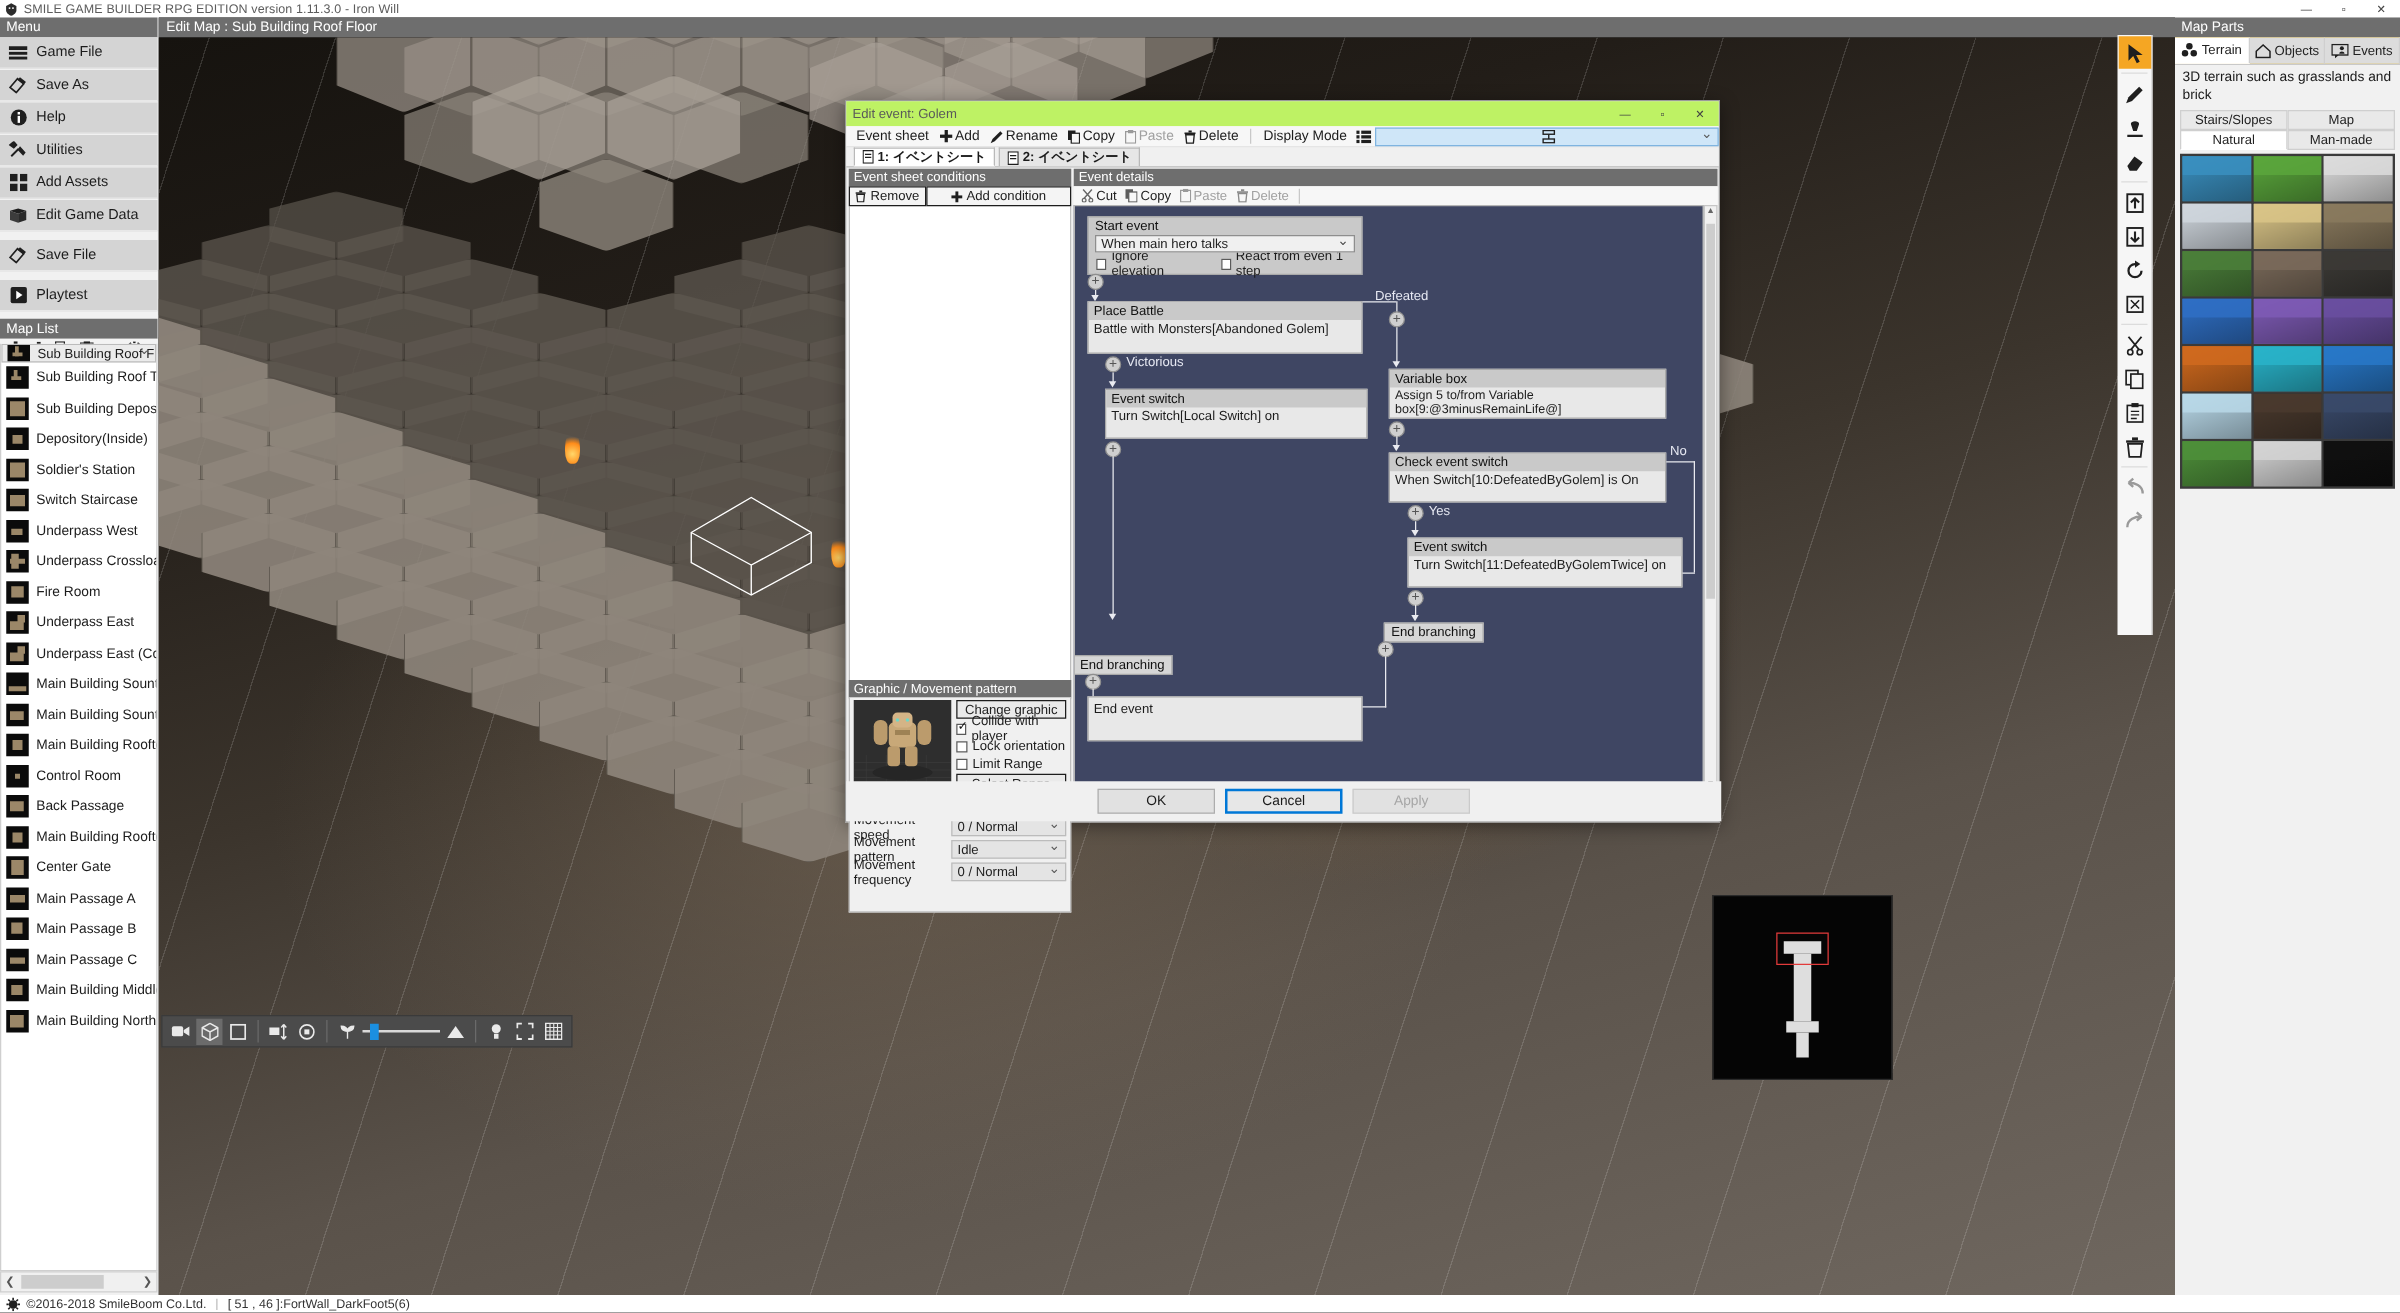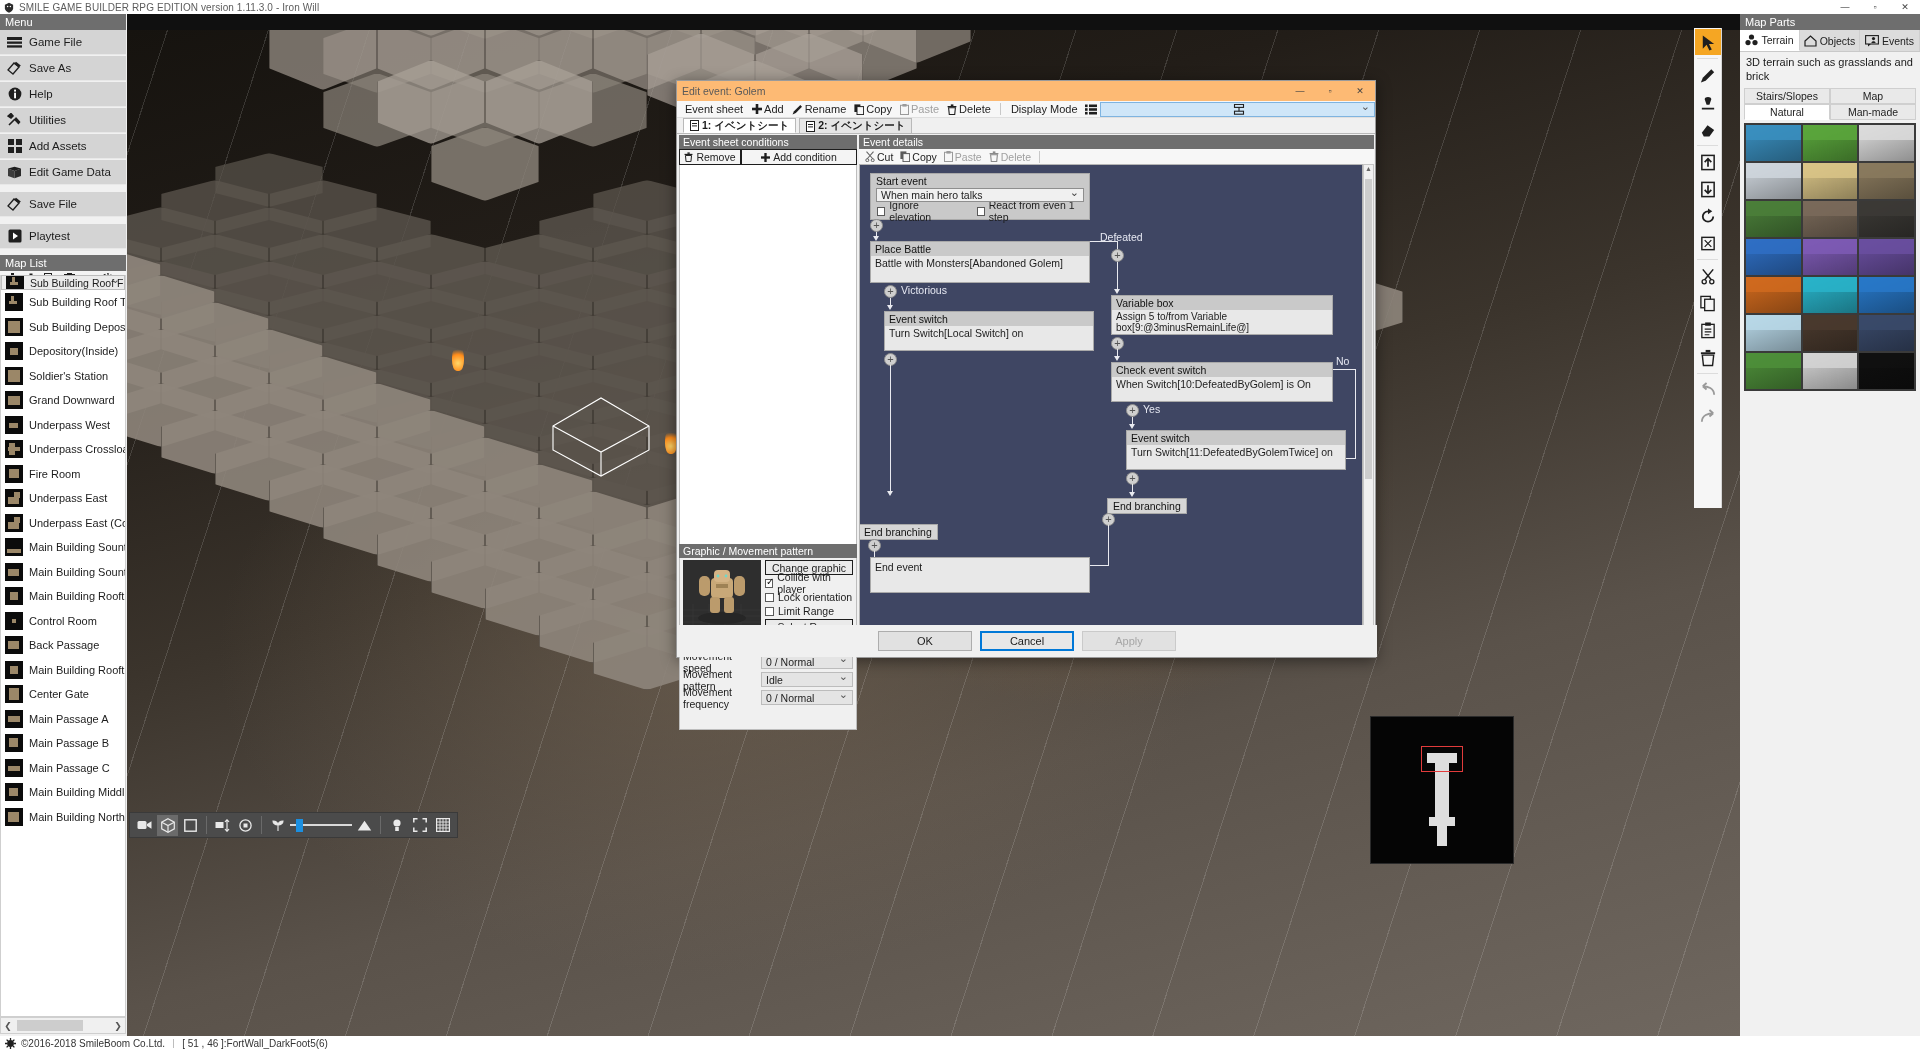--- a/index.html
+++ b/index.html
@@ -143,21 +143,21 @@
                  background:linear-gradient(#5c9a3c 0 34%, #d39a4e 34% 100%); }
 
   
   .statusbar { position:absolute; left:0; top:1036px; width:1920px; height:14px;
                background:#ffffff; display:flex; align-items:center; font-size:10px; color:#333; }
   .sb-sep { width:1px; height:9px; background:#bdbdbd; margin:0 8px; }
 
   
   .dialog { position:absolute; left:676px; top:80px; width:700px; height:578px;
             background:#f0f0f0; border:1px solid #9a9a9a; box-shadow:0 3px 14px rgba(0,0,0,.45); }
-  .dlg-title { height:20px; background:#fdba74; display:flex; align-items:center;
+  .dlg-title { height:20px; background:#bef264; display:flex; align-items:center;
                padding-left:5px; font-size:10.5px; color:#5a5a5a; }
   .dlg-wbtns { position:absolute; right:0; top:0; display:flex; }
   .dlg-wbtn { width:30px; height:20px; display:flex; align-items:center; justify-content:center;
               font-size:9px; color:#444; }
   .dlg-toolbar { height:17px; background:#f7f7f7; display:flex; align-items:center;
                  padding-left:4px; gap:2px; font-size:11px; border-bottom:1px solid #e0e0e0; }
   .tbl { display:flex; align-items:center; gap:2px; padding:0 3px; height:15px; }
   .tb-static { padding:0 4px; color:#1c1c1c; }
   .tb-dim { color:#a0a0a0; }
   .tb-sep { width:1px; height:12px; background:#c8c8c8; margin:0 4px; }
@@ -426,21 +426,21 @@
         <div class="maprow">
           <div class="mapthumb">
             <i style="left: 3px; top: 3px; width: 12px; height: 12px;"></i>
           </div>
           <span>Soldier's Station</span>
         </div>
         <div class="maprow">
           <div class="mapthumb">
             <i style="left: 3px; top: 5px; width: 12px; height: 9px;"></i>
           </div>
-          <span>Grand Downward</span>
+          <span>Switch Staircase</span>
         </div>
         <div class="maprow">
           <div class="mapthumb">
             <i style="left: 4px; top: 7px; width: 9px; height: 5px;"></i>
           </div>
           <span>Underpass West</span>
         </div>
         <div class="maprow">
           <div class="mapthumb">
             <i style="left: 4px; top: 3px; width: 6px; height: 12px;"></i>
@@ -543,20 +543,21 @@
       </div>
 
     <div class="ml-scroll">
       <div class="ml-arrow">❮</div>
       <div class="ml-thumb"></div>
       <div class="ml-arrow" style="margin-left:auto">❯</div>
     </div>
   </div>
 
   <div class="viewport">
+    <div class="vp-title">Edit Map : Sub Building Roof Floor</div>
     <div class="vp-canvas">
       <div class="rain"></div>
       <div class="blockfield" id="blockfield">
           <div class="blk " style="left: 304px; top: -65px; width: 108px; height: 74px; clip-path: polygon(50% 0%, 100% 26%, 100% 74%, 50% 100%, 0% 74%, 0% 26%); opacity: 0.5;"></div>
           <div class="blk " style="left: 412px; top: -65px; width: 108px; height: 74px; clip-path: polygon(50% 0%, 100% 26%, 100% 74%, 50% 100%, 0% 74%, 0% 26%); opacity: 0.5;"></div>
           <div class="blk " style="left: 520px; top: -65px; width: 108px; height: 74px; clip-path: polygon(50% 0%, 100% 26%, 100% 74%, 50% 100%, 0% 74%, 0% 26%); opacity: 0.5;"></div>
           <div class="blk " style="left: 628px; top: -65px; width: 108px; height: 74px; clip-path: polygon(50% 0%, 100% 26%, 100% 74%, 50% 100%, 0% 74%, 0% 26%); opacity: 0.5;"></div>
           <div class="blk light" style="left: 250px; top: -78px; width: 108px; height: 84px; clip-path: polygon(50% 0%, 100% 26%, 100% 74%, 50% 100%, 0% 74%, 0% 26%); opacity: 0.55;"></div>
           <div class="blk light" style="left: 358px; top: -78px; width: 108px; height: 84px; clip-path: polygon(50% 0%, 100% 26%, 100% 74%, 50% 100%, 0% 74%, 0% 26%); opacity: 0.55;"></div>
           <div class="blk light" style="left: 466px; top: -78px; width: 108px; height: 84px; clip-path: polygon(50% 0%, 100% 26%, 100% 74%, 50% 100%, 0% 74%, 0% 26%); opacity: 0.55;"></div>

